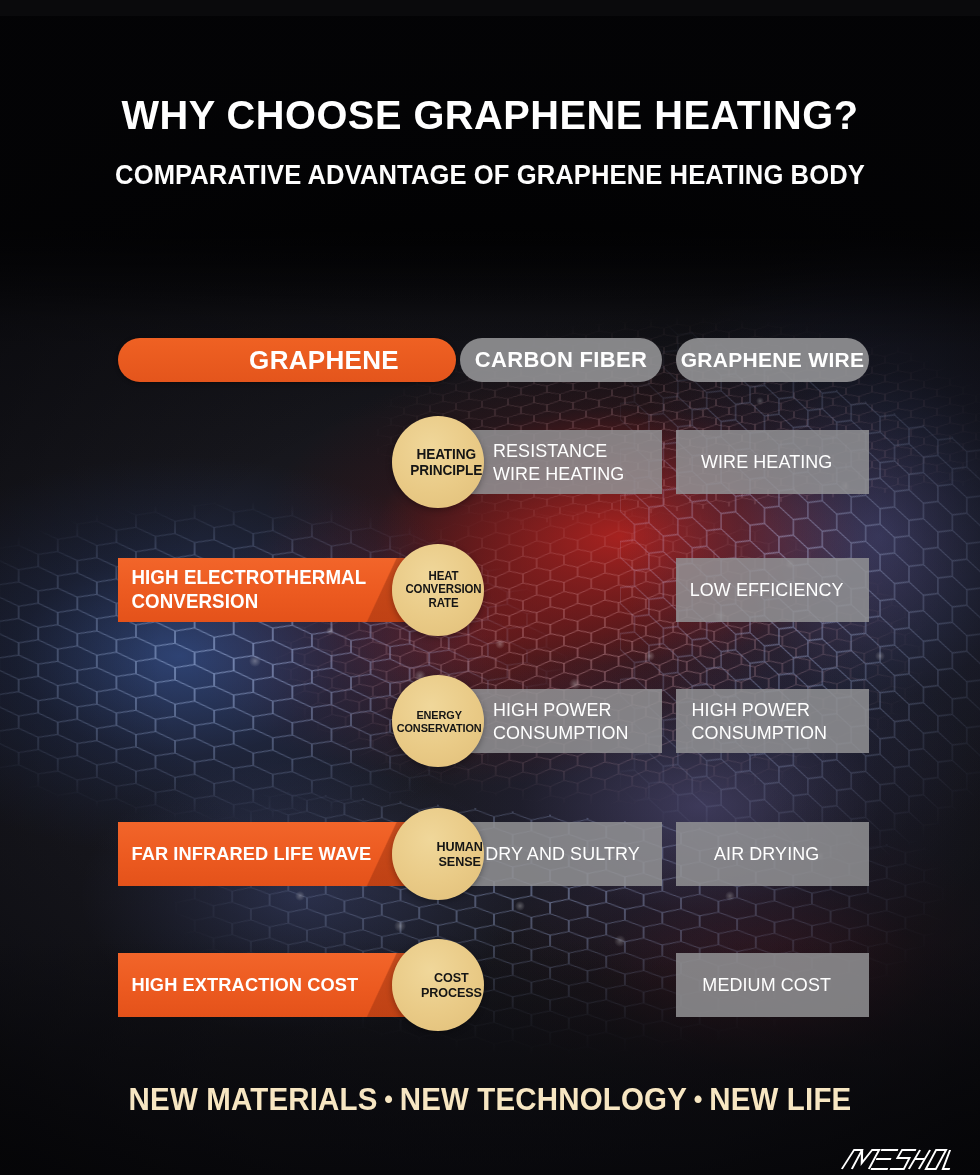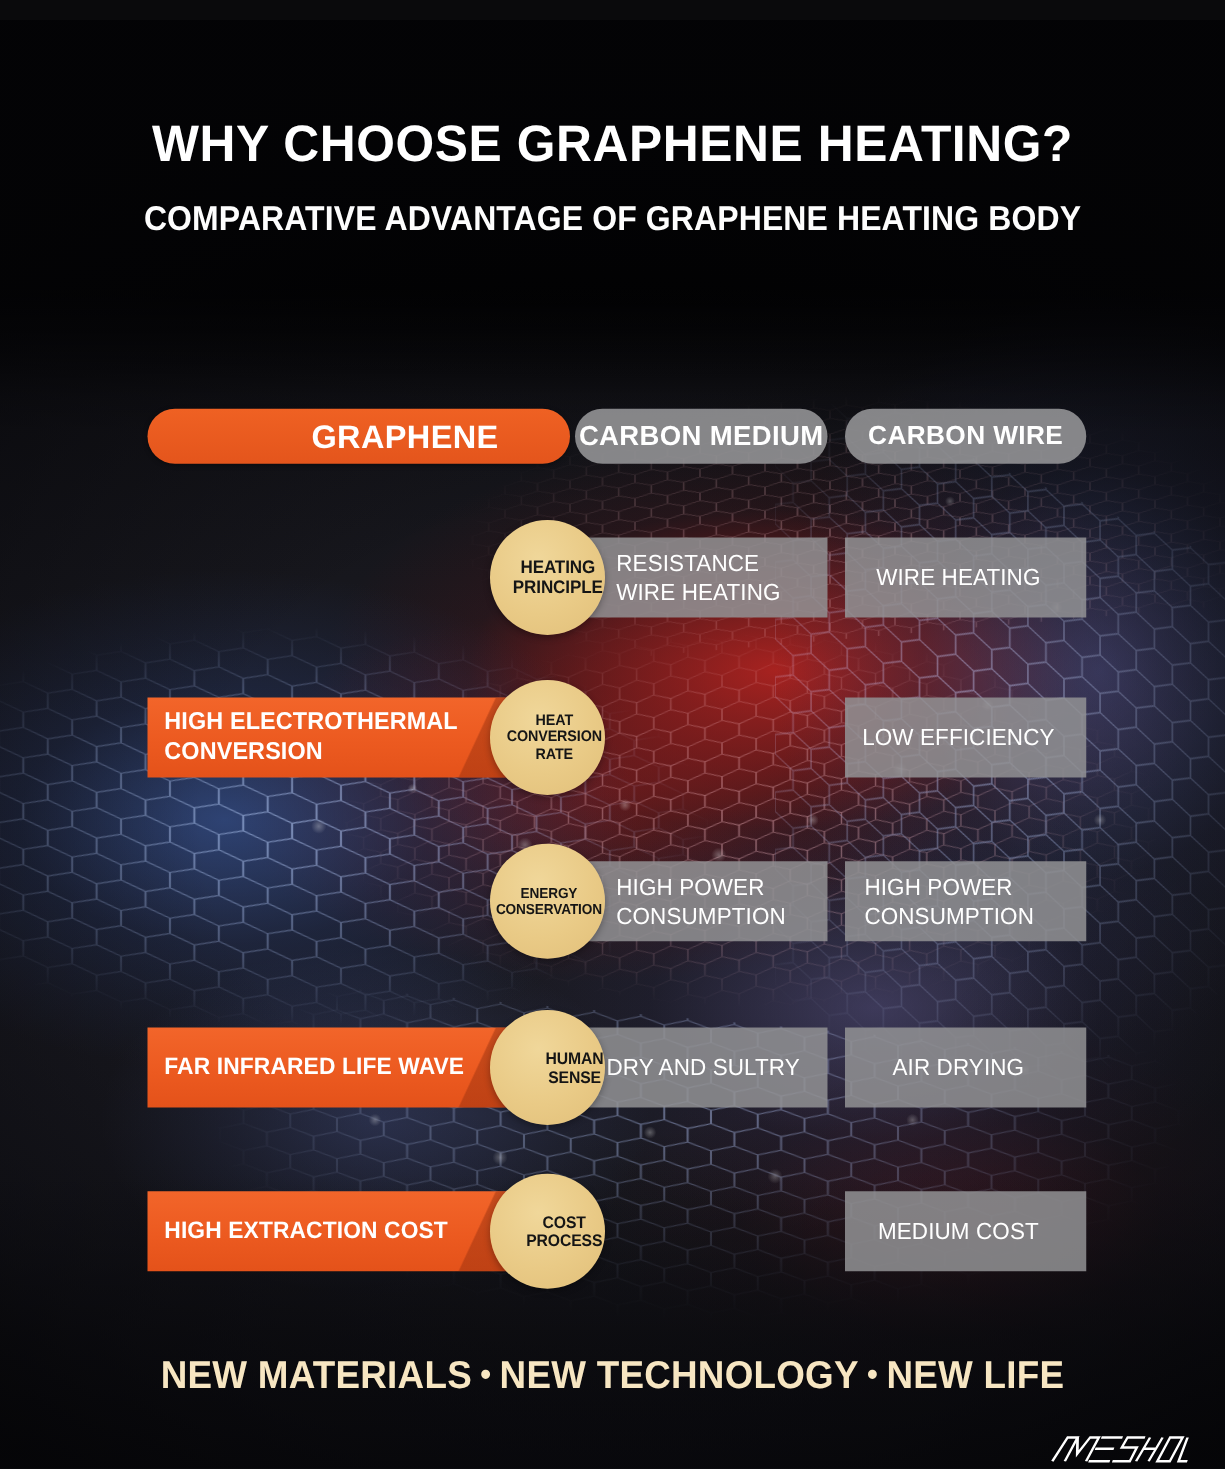--- a/index.html
+++ b/index.html
@@ -66,21 +66,21 @@
     transform:scaleX(.97); transform-origin:center;
   }
   .subtitle {
     margin-top:22px;
     font-size:27.5px; font-weight:bold; color:#fdfdfd;
     letter-spacing:.1px;
     transform:scaleX(.93); transform-origin:center;
   }
 
   
-  .hdr-row { position:absolute; left:0; top:311px; width:836px; height:44px; }
+  .hdr-row { position:absolute; left:0; top:322px; width:836px; height:44px; }
   .pill {
     position:absolute; height:44px; border-radius:22px;
     display:flex; align-items:center; justify-content:center;
     color:#fff; font-weight:bold; letter-spacing:.3px;
   }
   .pill-graphene {
     left:118px; width:338px;
     background:linear-gradient(180deg,#ef6123,#e4551c);
     font-size:26px; justify-content:center;
     box-shadow:0 1px 4px rgba(0,0,0,.4);
@@ -273,24 +273,24 @@
   <div class="head-wrap">
     <div class="title">WHY CHOOSE GRAPHENE HEATING?</div>
     <div class="subtitle">COMPARATIVE ADVANTAGE OF GRAPHENE HEATING BODY</div>
   </div>
 
   <div class="hdr-row">
     <div class="pill pill-graphene">
       <span>GRAPHENE</span>
     </div>
     <div class="pill pill-carbon">
-      <span>CARBON MEDIUM</span>
+      <span>CARBON FIBER</span>
     </div>
     <div class="pill pill-alloy">
-      <span>CARBON WIRE</span>
+      <span>GRAPHENE WIRE</span>
     </div>
   </div>
 
   <div class="rows">
 
     <div class="row" style="top:414px">
       <div class="bar-gray c2">
         <div class="lbl">
           <span>RESISTANCE</span><br>
           <span>WIRE HEATING</span>

